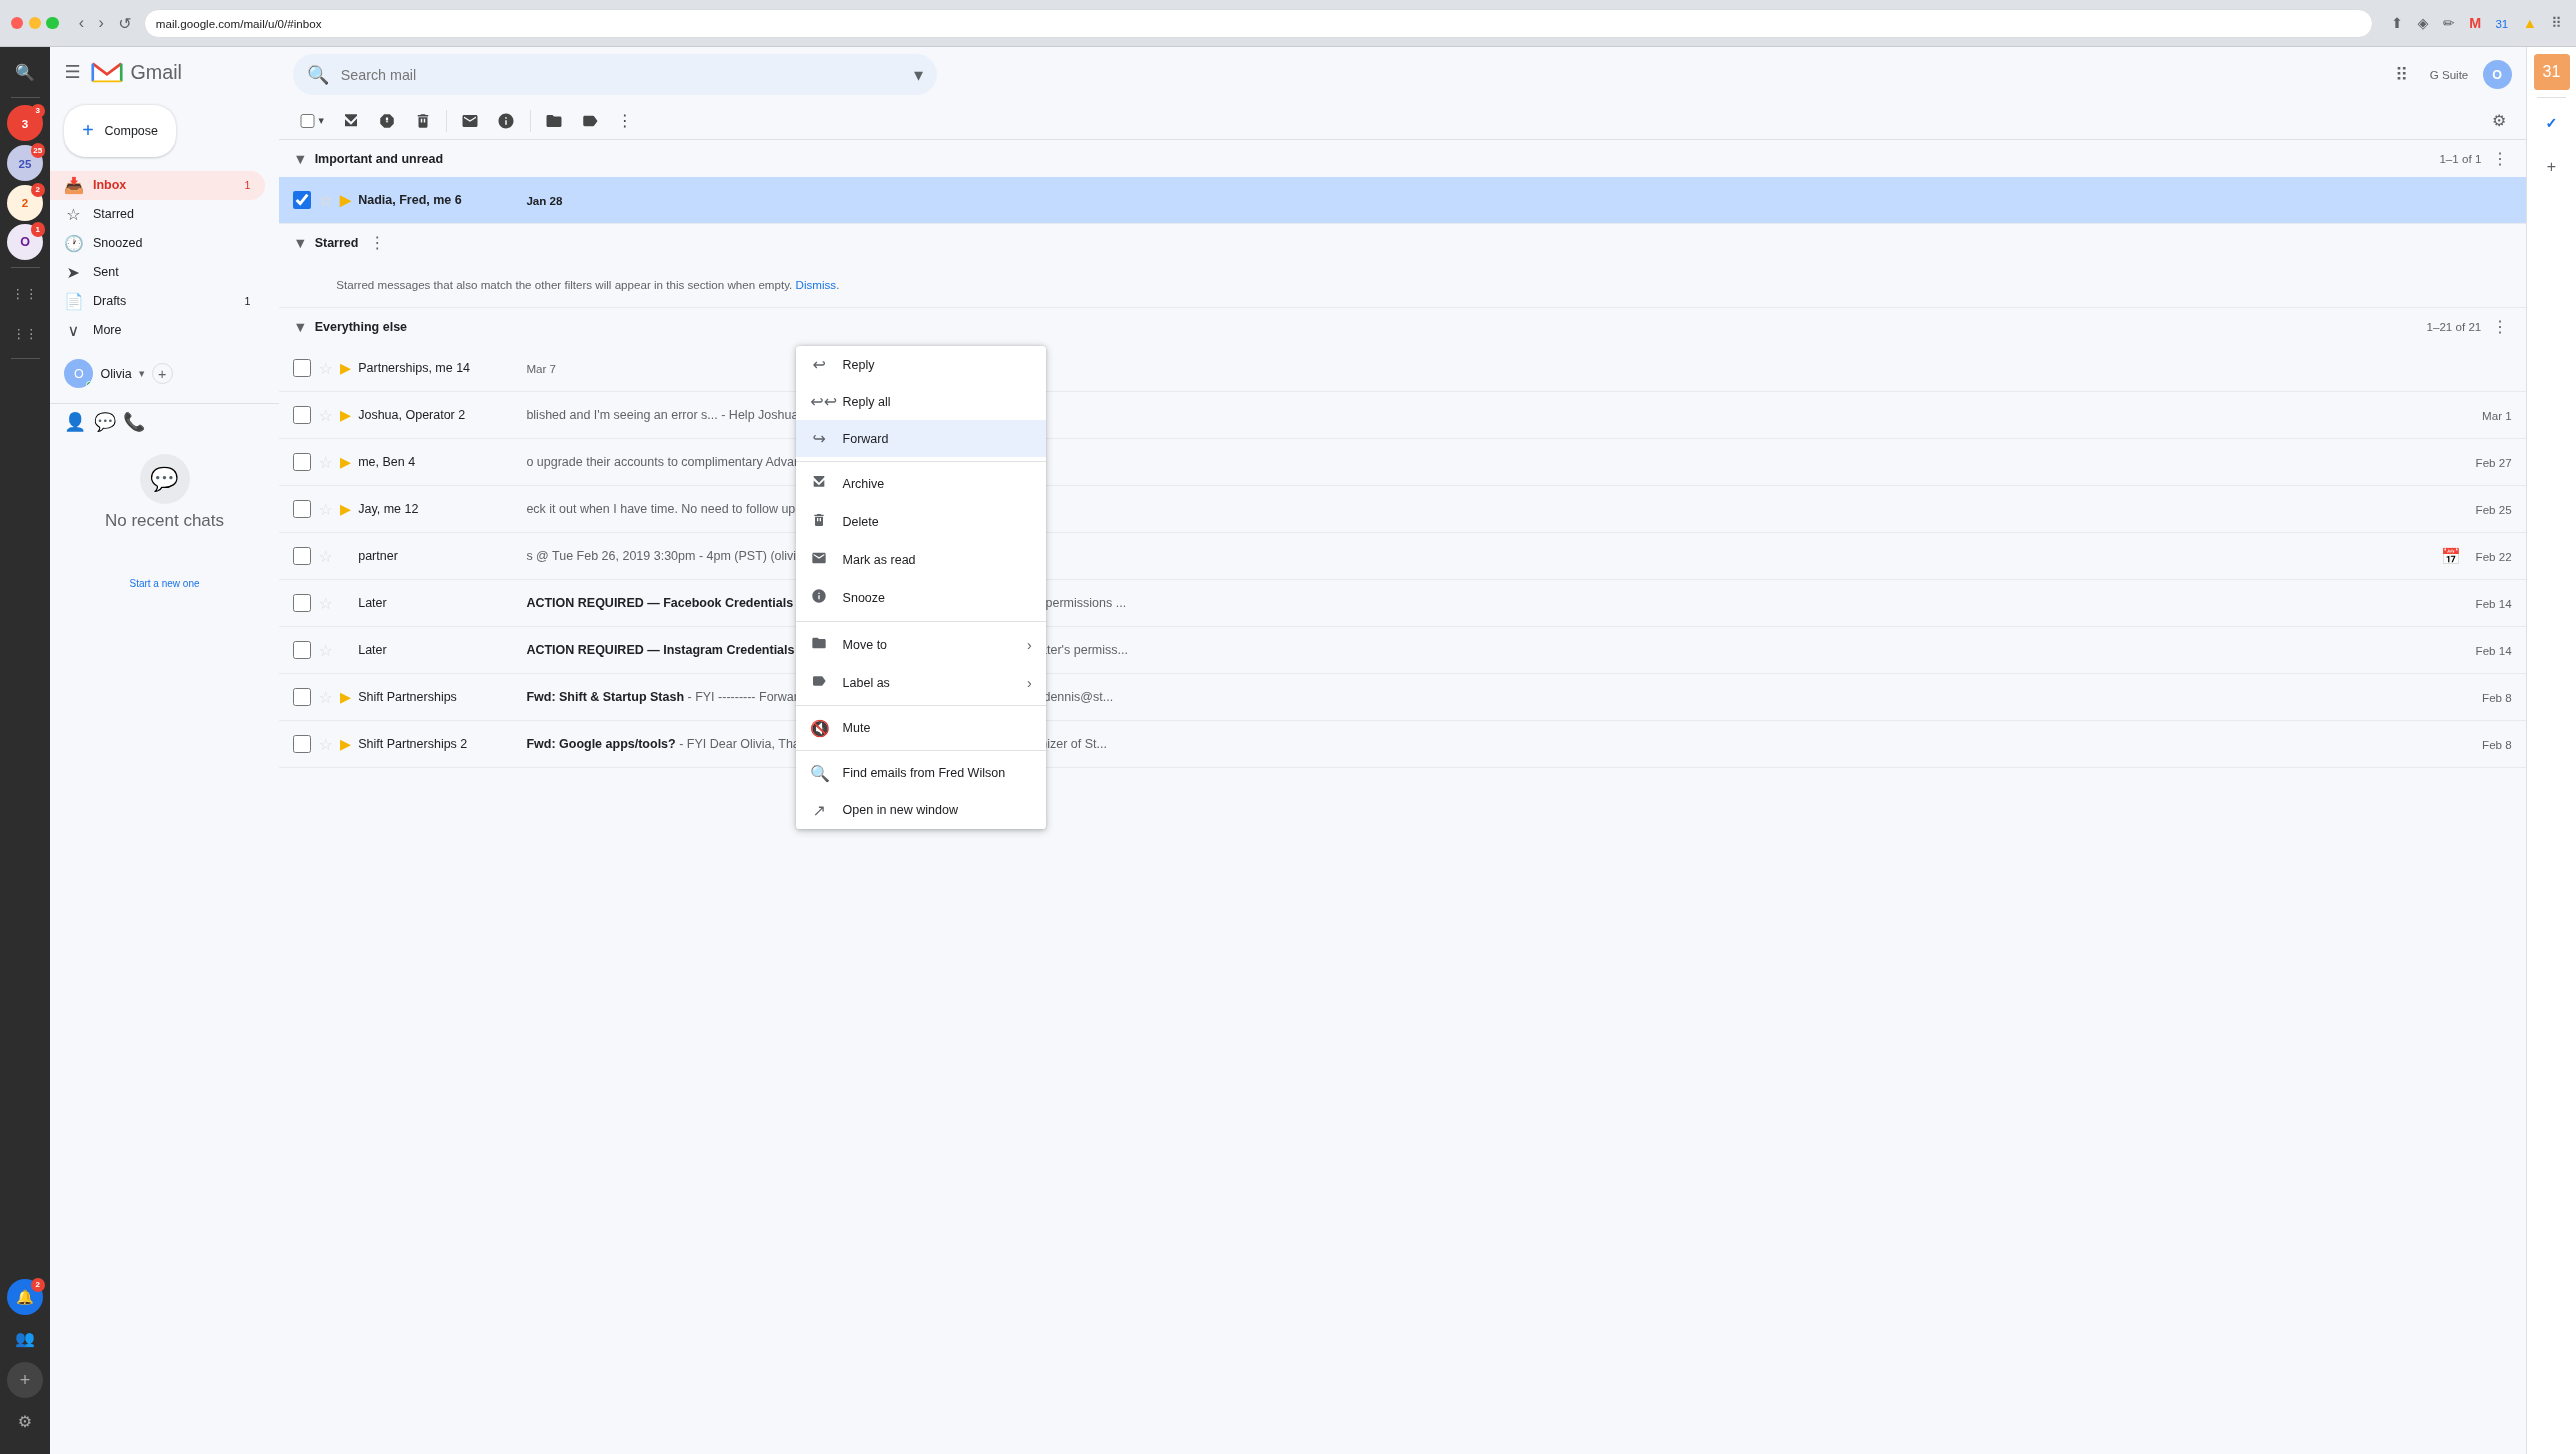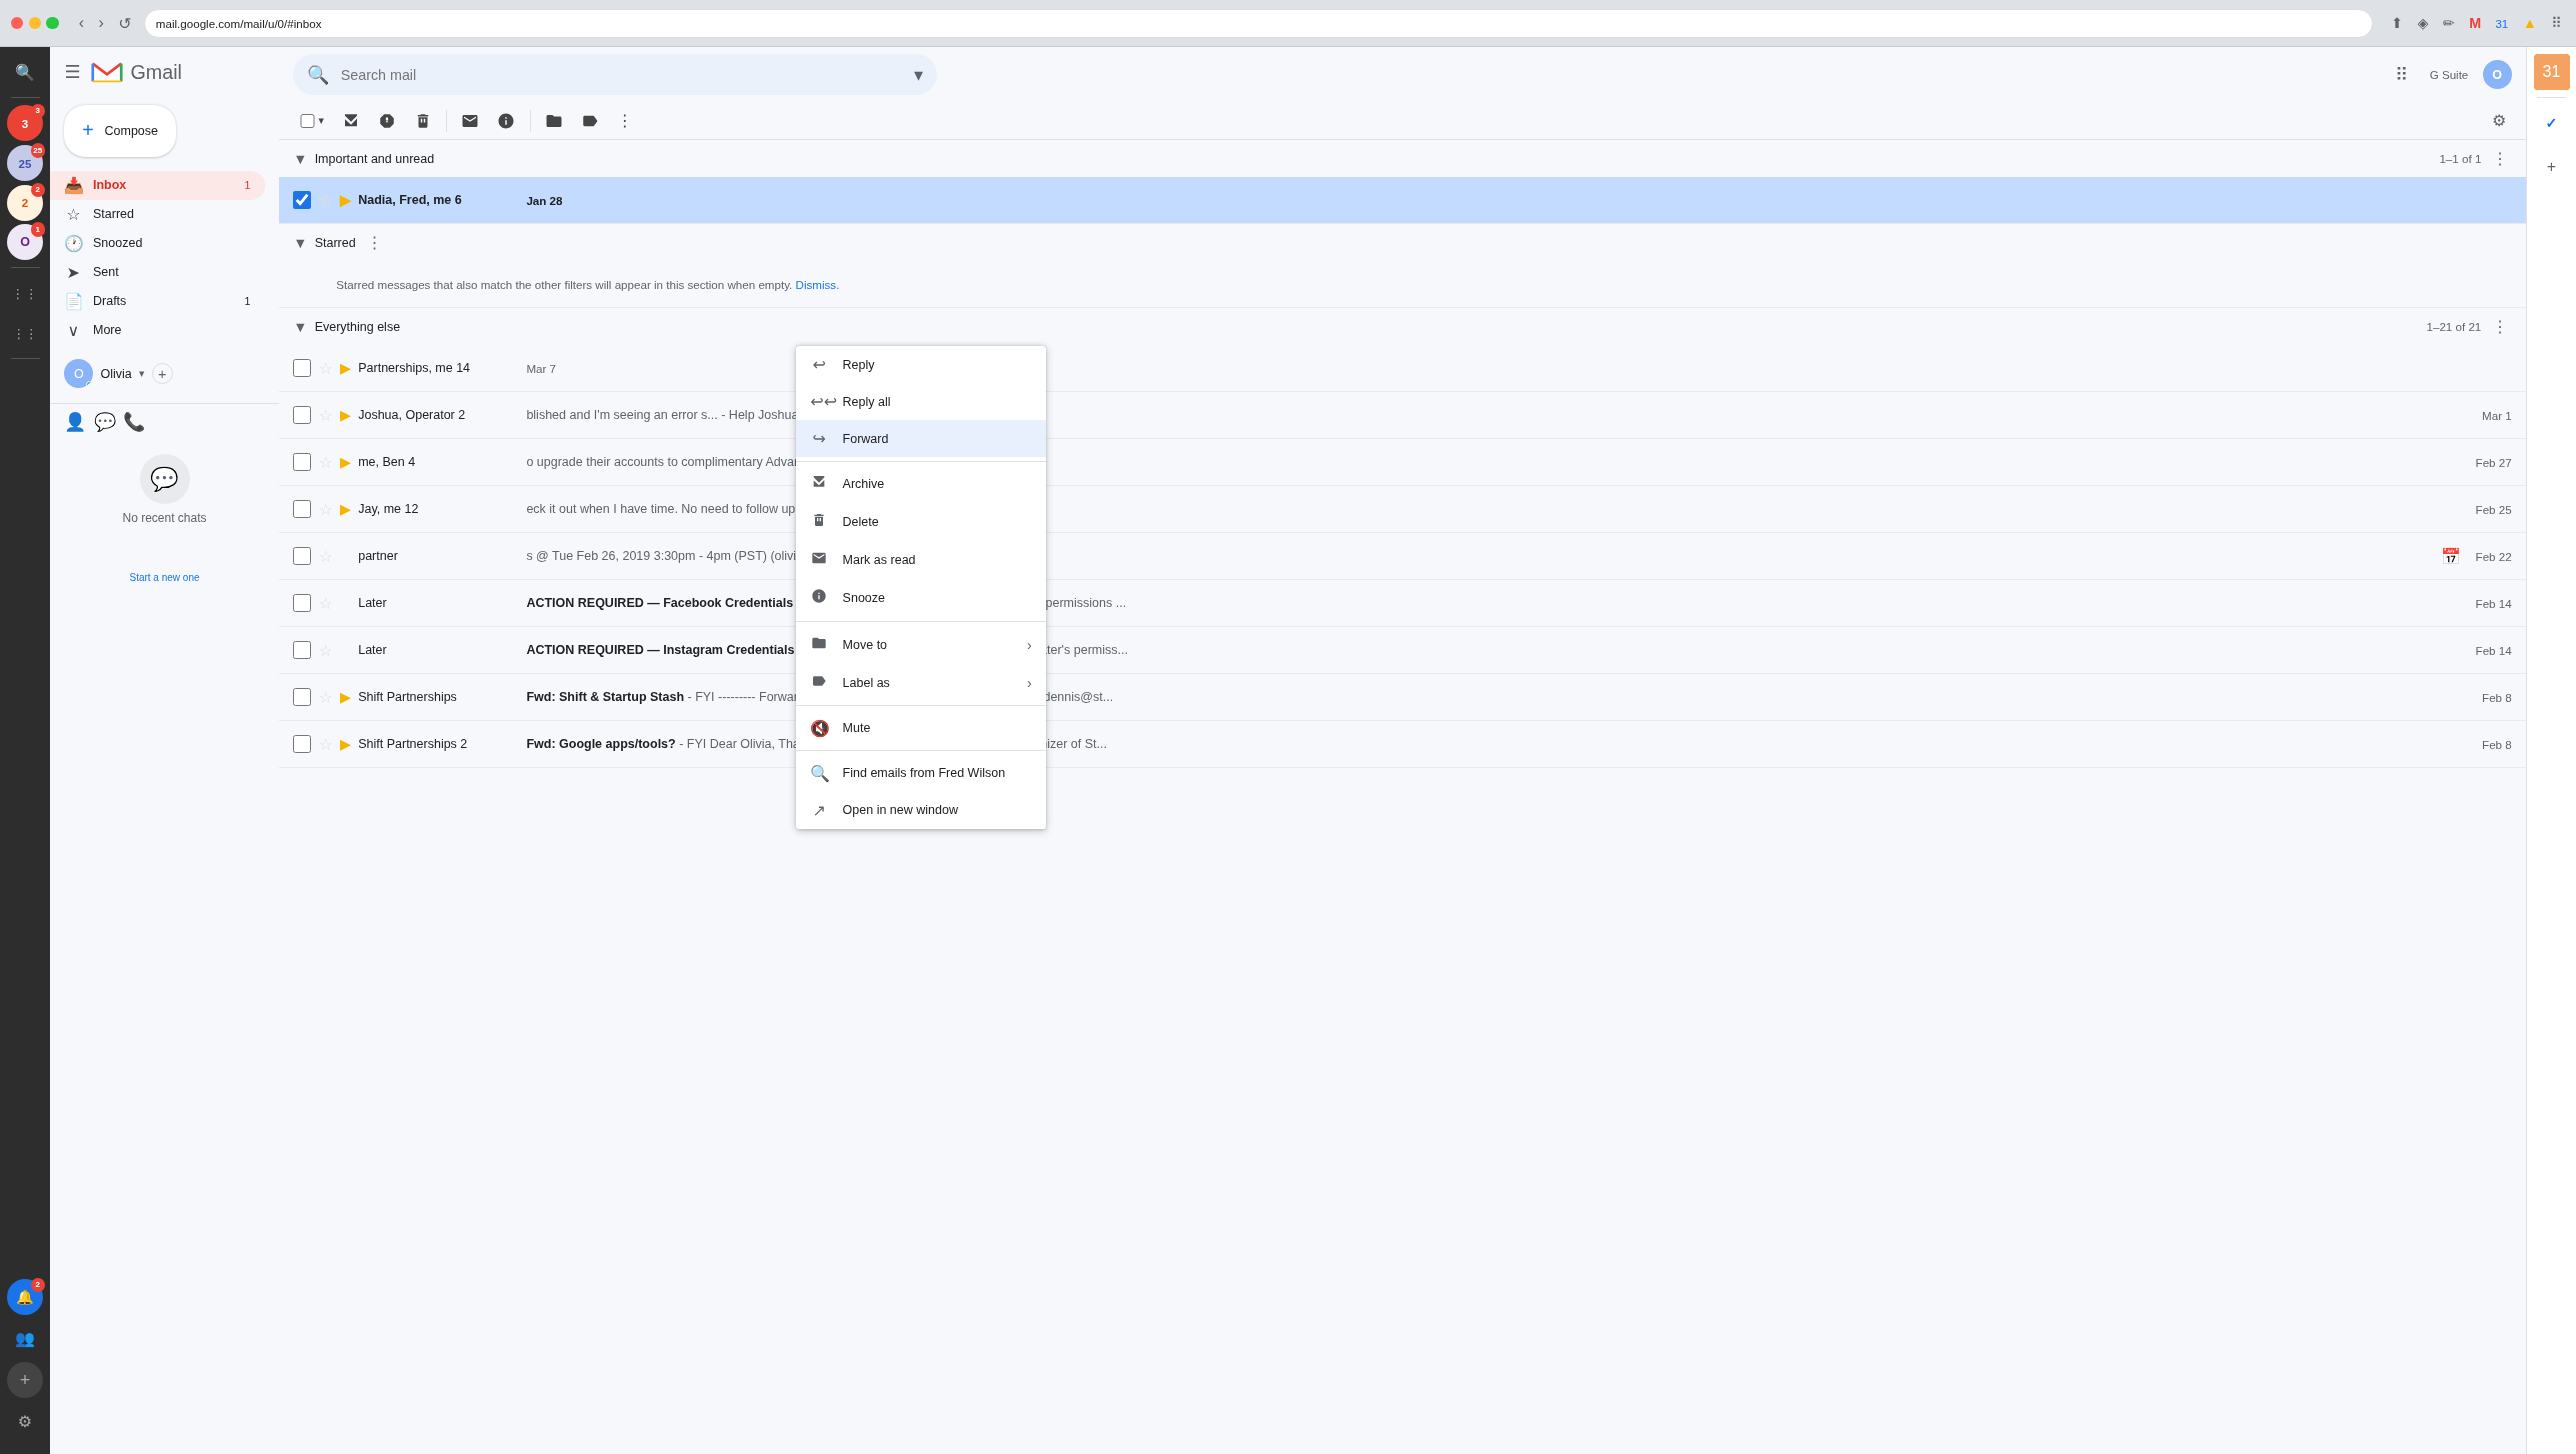--- a/index.html
+++ b/index.html
@@ -283,21 +283,21 @@
 
     
     .section-header {
       display: flex;
       align-items: center;
       padding: 7.2px 14.3px;
       background: #f6f8fc;
       gap: 7.2px;
     }
     .section-toggle { background: none; border: none; cursor: pointer; font-size: 14.3px; color: #5f6368; }
-    .section-title { font-size: 12.5px; color: #202124; font-weight: 400; }
+    .section-title { font-size: 12.5px; color: #202124; font-weight: 700; }
     .section-count { margin-left: auto; font-size: 11.6px; color: #5f6368; }
     .section-more { background: none; border: none; cursor: pointer; font-size: 16px; color: #5f6368; padding: 1.8px 3.6px; }
 
     
     .email-row {
       display: flex;
       align-items: center;
       padding: 7.2px 14.3px;
       border-bottom: 0.9px solid #e8eaed;
       cursor: pointer;
@@ -508,21 +508,21 @@
       <div style="padding: 7.2px 14.3px; border-top: 0.9px solid #e0e0e0; margin-top: 7.2px;">
         <div style="display:flex; align-items:center; gap:7.2px; margin-bottom: 7.2px;">
           <span style="font-size:18px;">👤</span>
           <span style="font-size:18px;">💬</span>
           <span style="font-size:18px;">📞</span>
         </div>
         <div class="chat-section">
           <div class="chat-avatar-placeholder">
             <span style="font-size:23px; color:#9aa0a6;">💬</span>
           </div>
-          <div style="font-size:12px; color:#5f6368; margin-bottom:14px;">No recent chats</div>
+          <div style="font-size:17px; color:#5f6368; margin-bottom:14px;">No recent chats</div>
           <div class="chat-link">Start a new one</div>
         </div>
       </div>
     </div>
 
     <div class="gmail-main">
 
       <div class="gmail-header">
         <div class="search-bar">
           <span class="search-icon">🔍</span>

